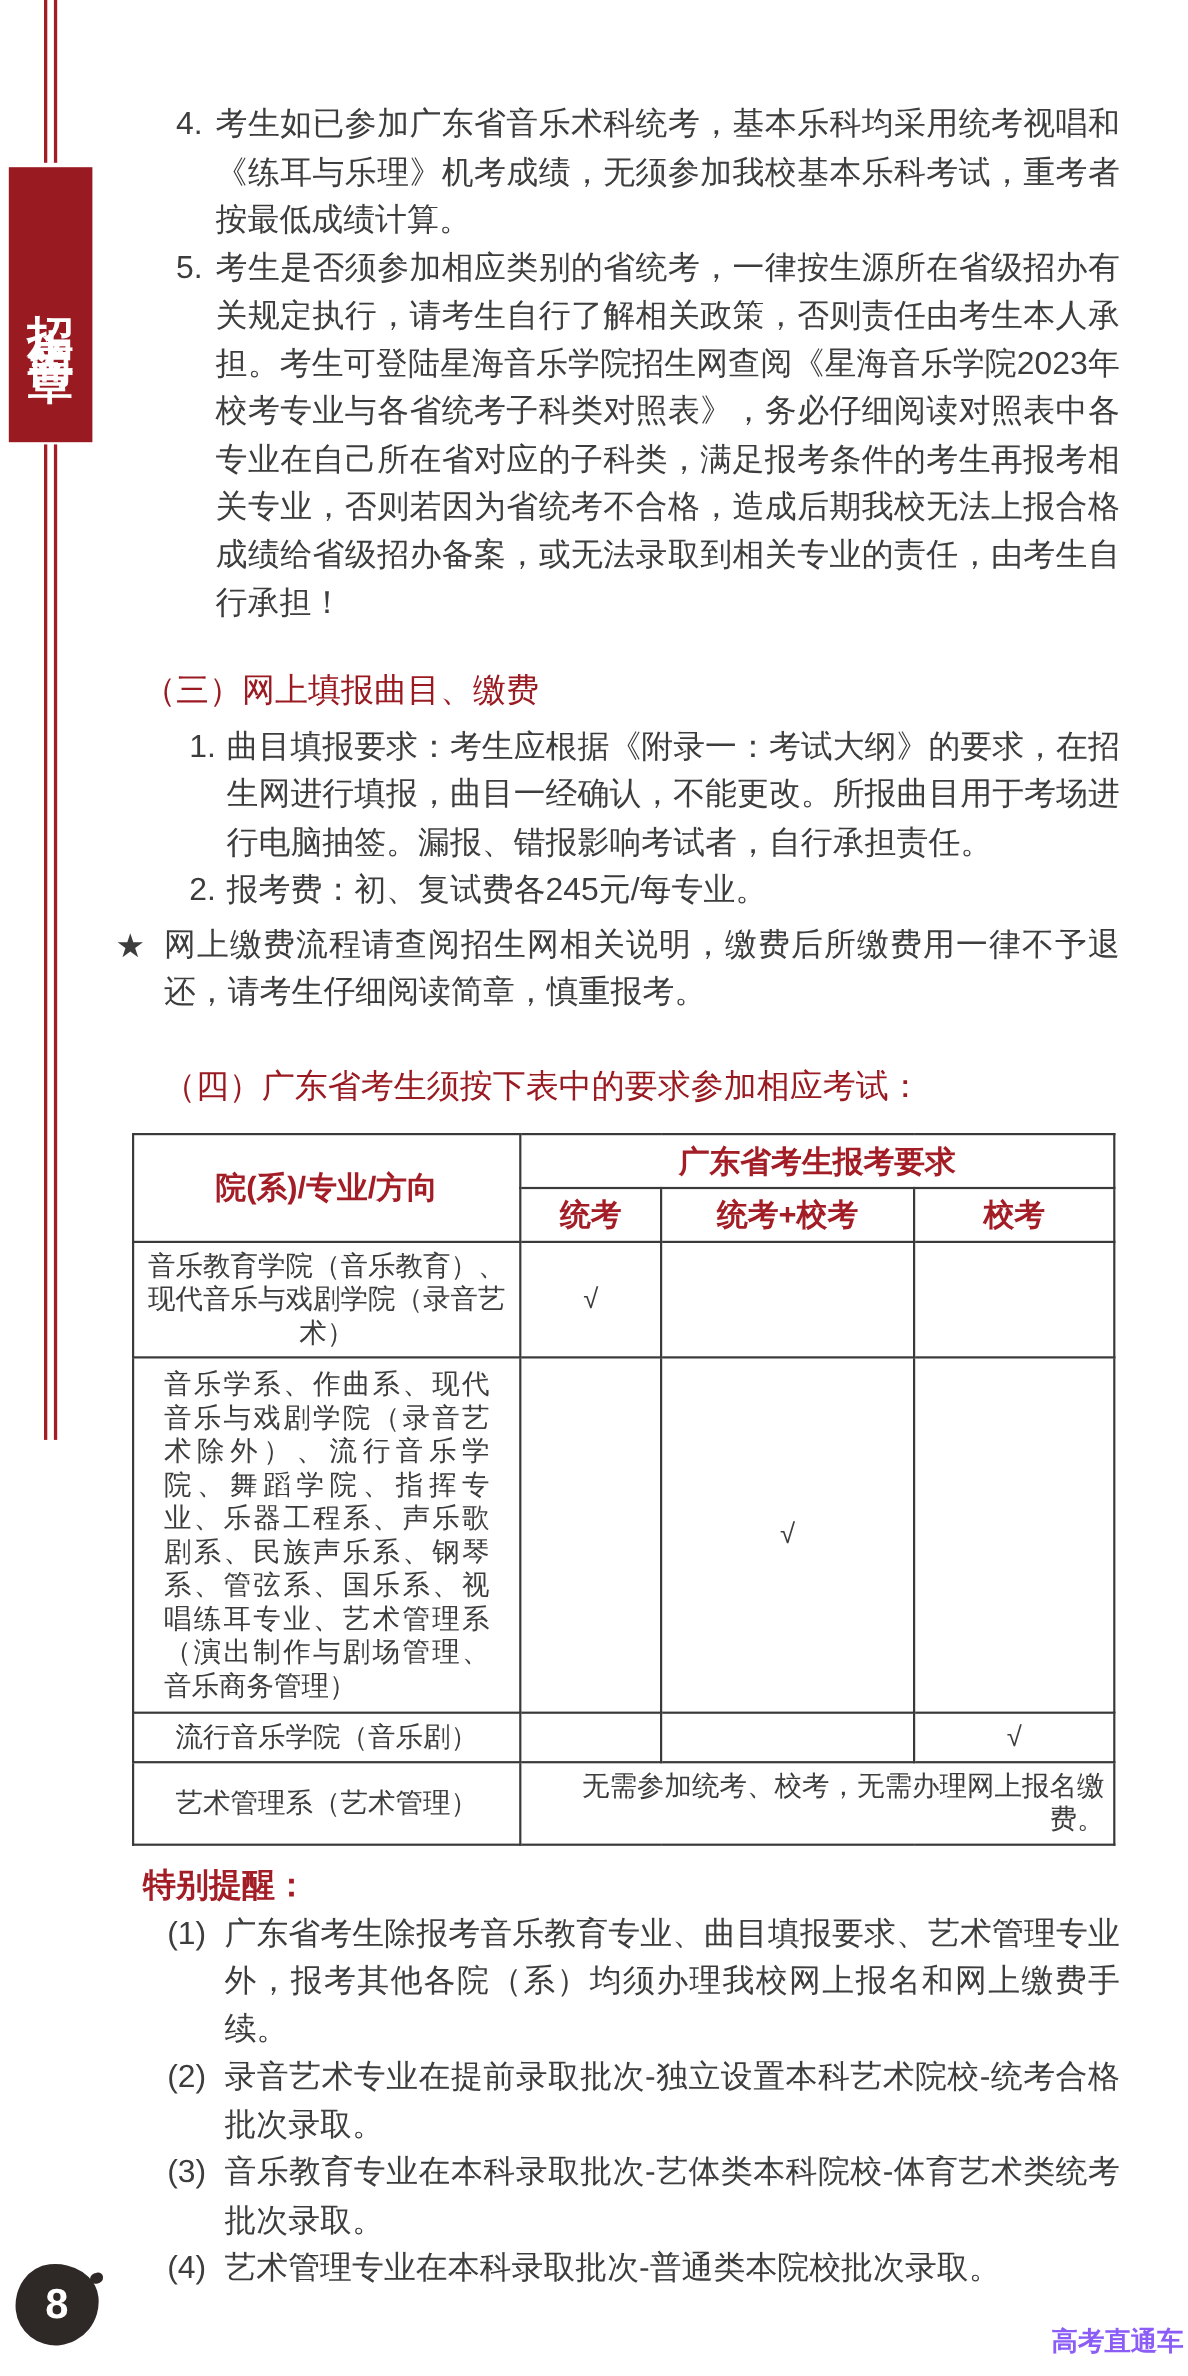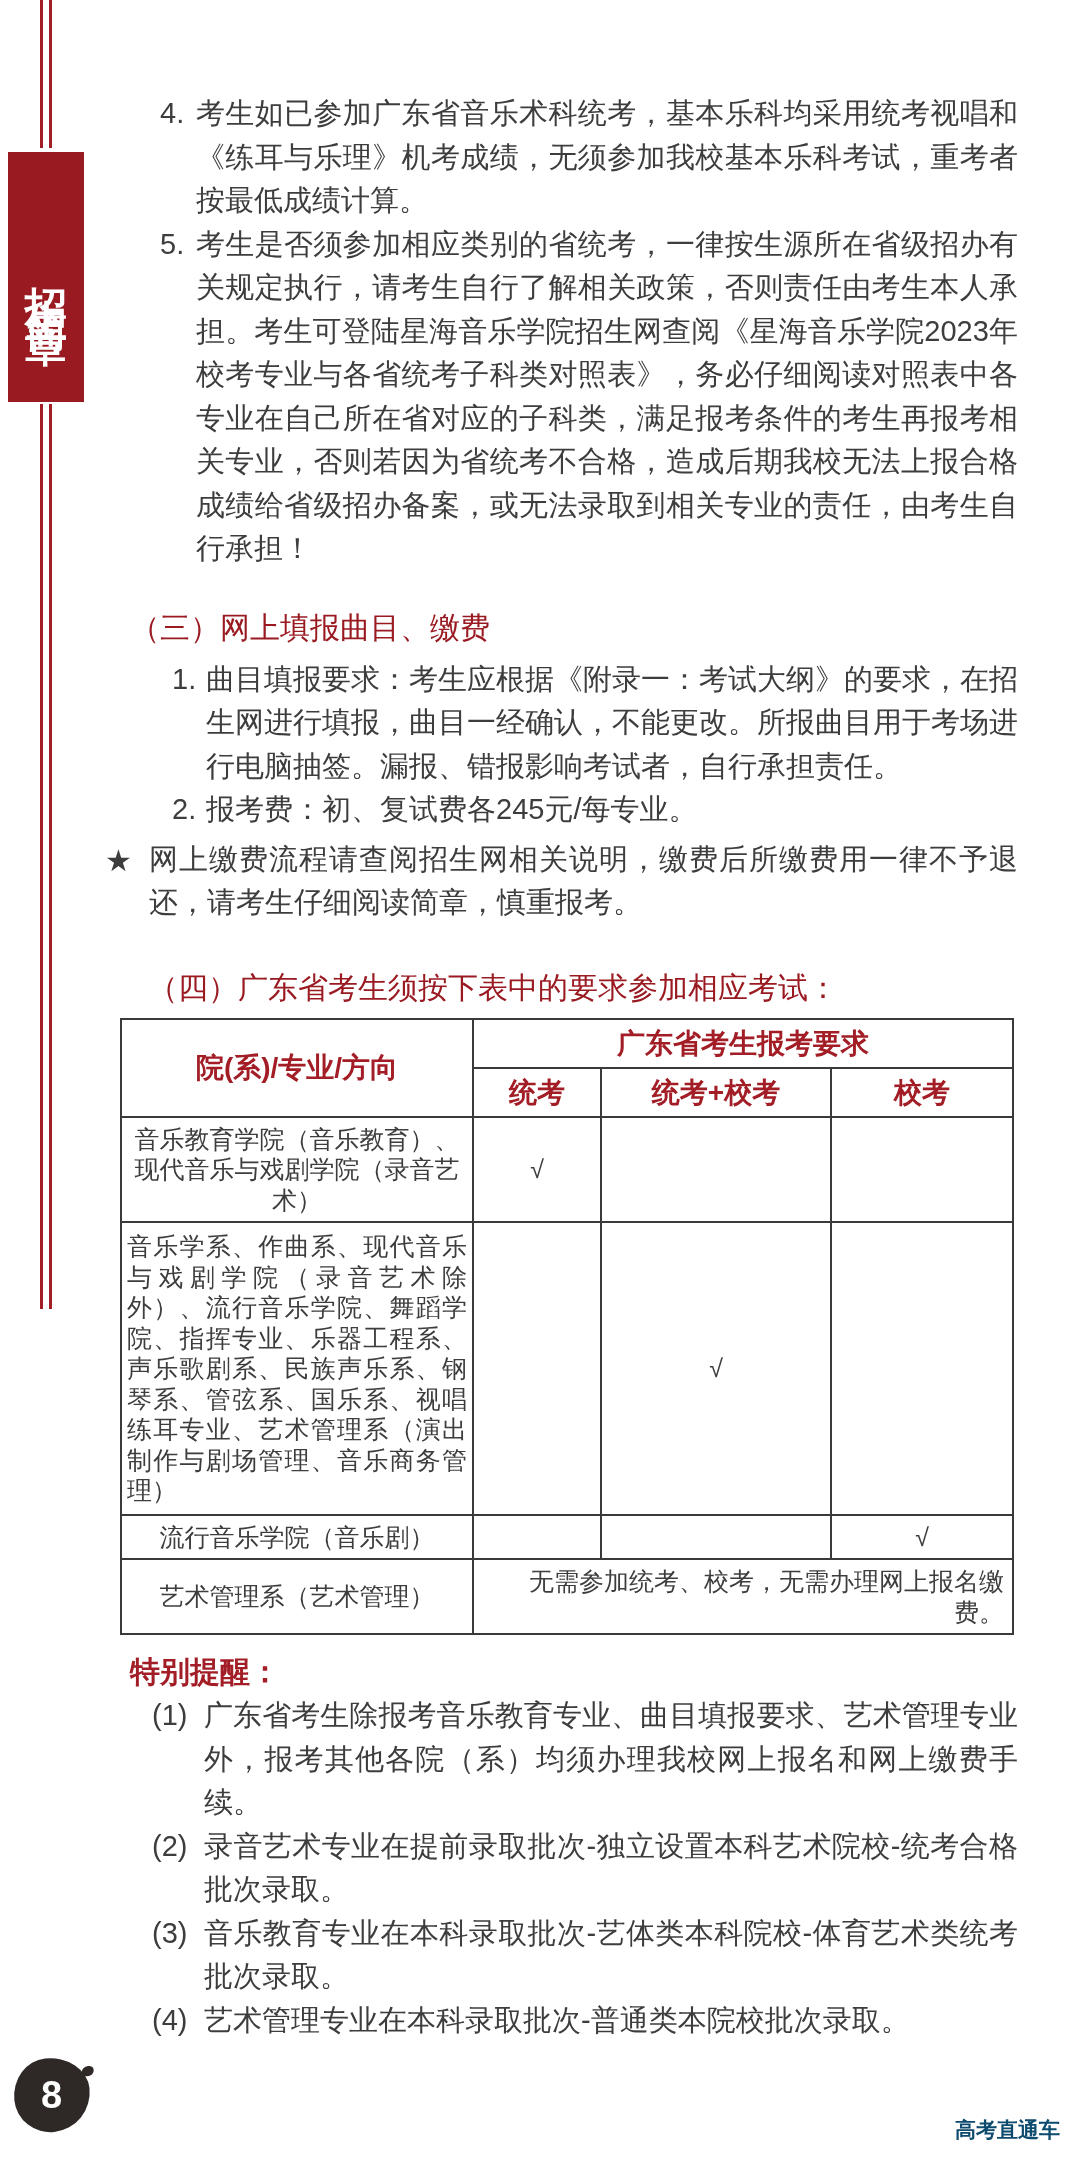--- a/index.html
+++ b/index.html
@@ -68,21 +68,21 @@
   .sub-item .num { flex:0 0 34px; }
   .sub-item .txt { flex:1; text-align:justify; }
 
   .star-note { display:flex; margin:6px 0 0 5px; }
   .star-note .star { flex:0 0 44px; font-size:30px; }
   .star-note .txt { flex:1; text-align:justify; }
 
   
   table.req {
     border-collapse:collapse;
-    margin:8px 0 0 20px;
+    margin:20px 0 0 20px;
     width:892px;
     table-layout:fixed;
   }
   table.req th, table.req td {
     border:2px solid #3a3a3a;
     padding:6px 8px;
     vertical-align:middle;
   }
   table.req col.c1 { width:352px; }
   table.req col.c2 { width:128px; }
@@ -94,21 +94,21 @@
     font-size:28px;
     text-align:center;
     line-height:1.25;
   }
   table.req td {
     font-size:25px;
     line-height:1.22;
     color:#3d3d3d;
   }
   td.major { text-align:center; }
-  td.major.justify { text-align:justify; padding:8px 5px; }
+  td.major.justify { text-align:justify; padding:8px 27px; }
   td.check { text-align:center; font-size:27px; }
   td.note { text-align:right; padding:8px 12px; line-height:1.3; }
 
   
   .reminder-heading {
     color:var(--red);
     font-weight:bold;
     font-size:30px;
     margin:14px 0 0 30px;
   }
@@ -135,23 +135,23 @@
     border-radius:60% 40% 55% 45%;
   }
   .page-blob .pnum {
     color:#ffffff;
     font-size:38px;
     font-weight:bold;
     transform:rotate(6deg);
   }
   .watermark {
     position:absolute;
-    right:20px; bottom:16px;
-    color:#0c4a6e;
-    font-size:21px;
+    right:4px; bottom:16px;
+    color:#8b5cf6;
+    font-size:24px;
     font-weight:bold;
   }
 </style>
 </head>
 <body>
 
 <div class="vline top"></div>
 <div class="side-banner">
   <div class="vtext">招生简章</div>
 </div>

